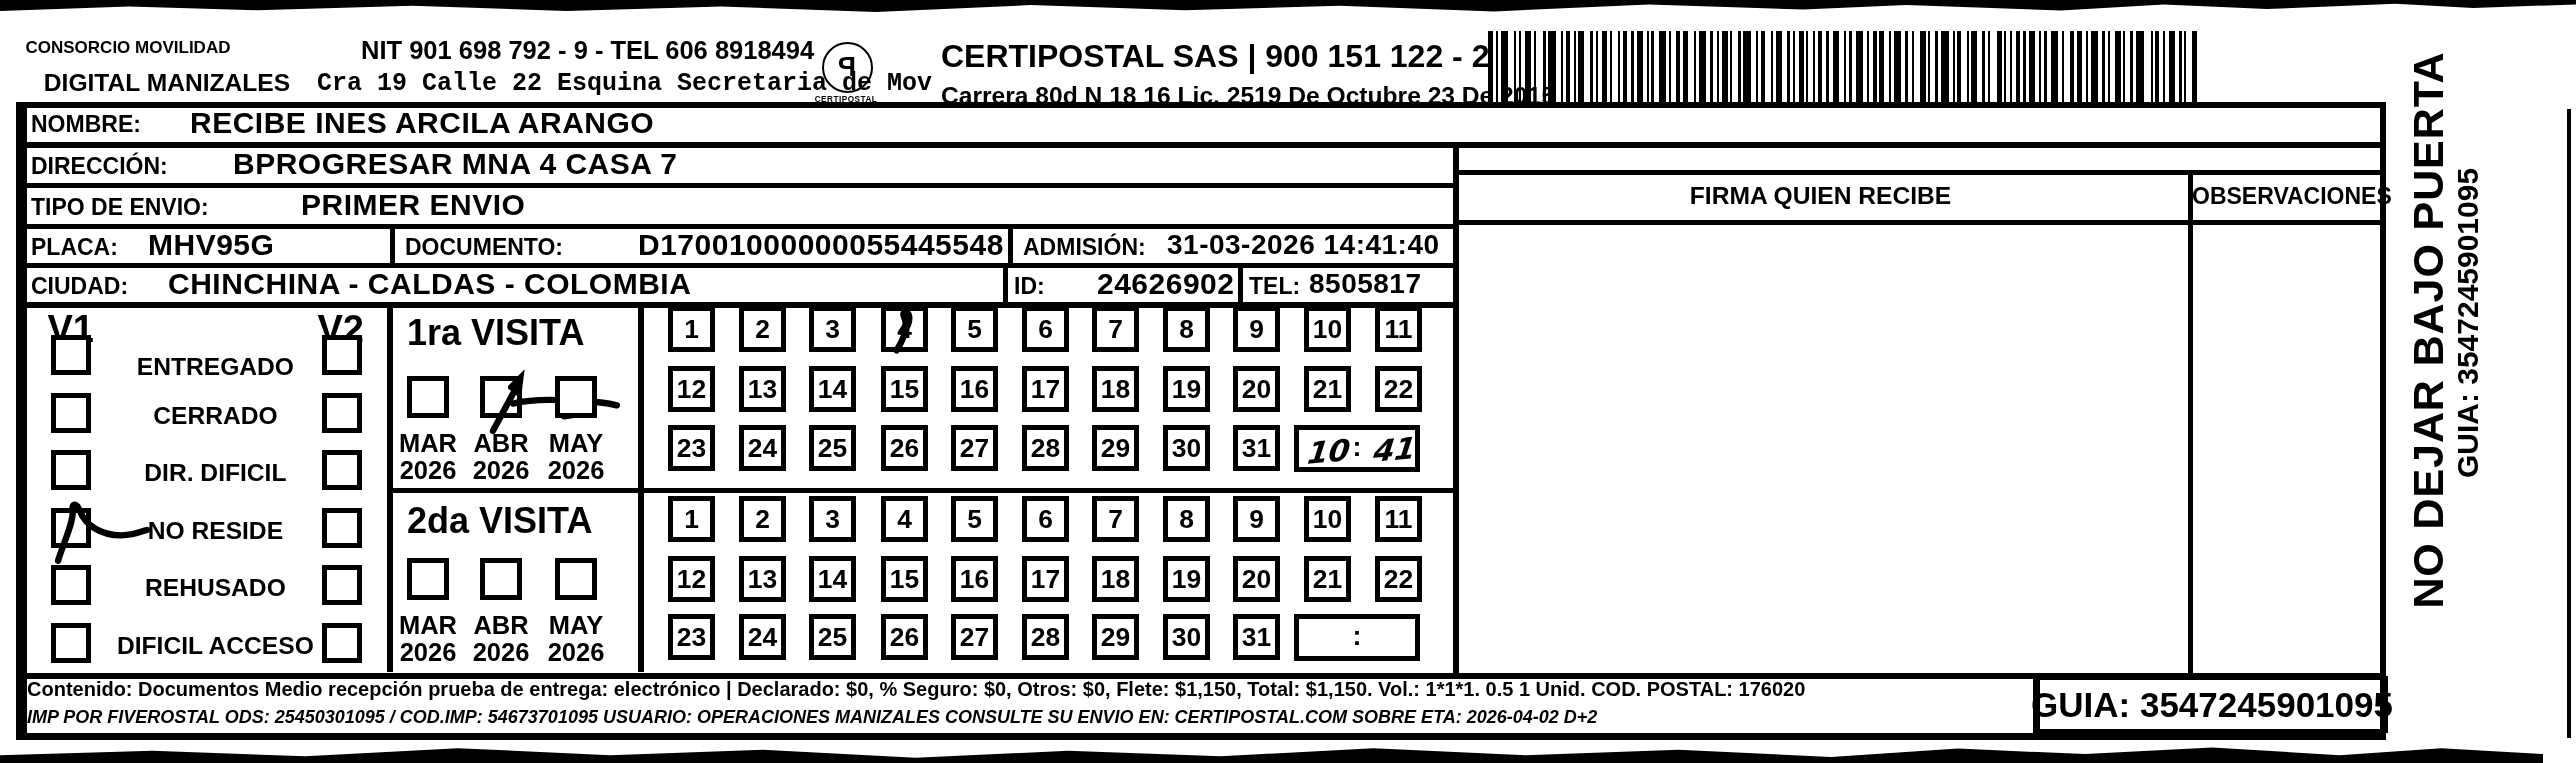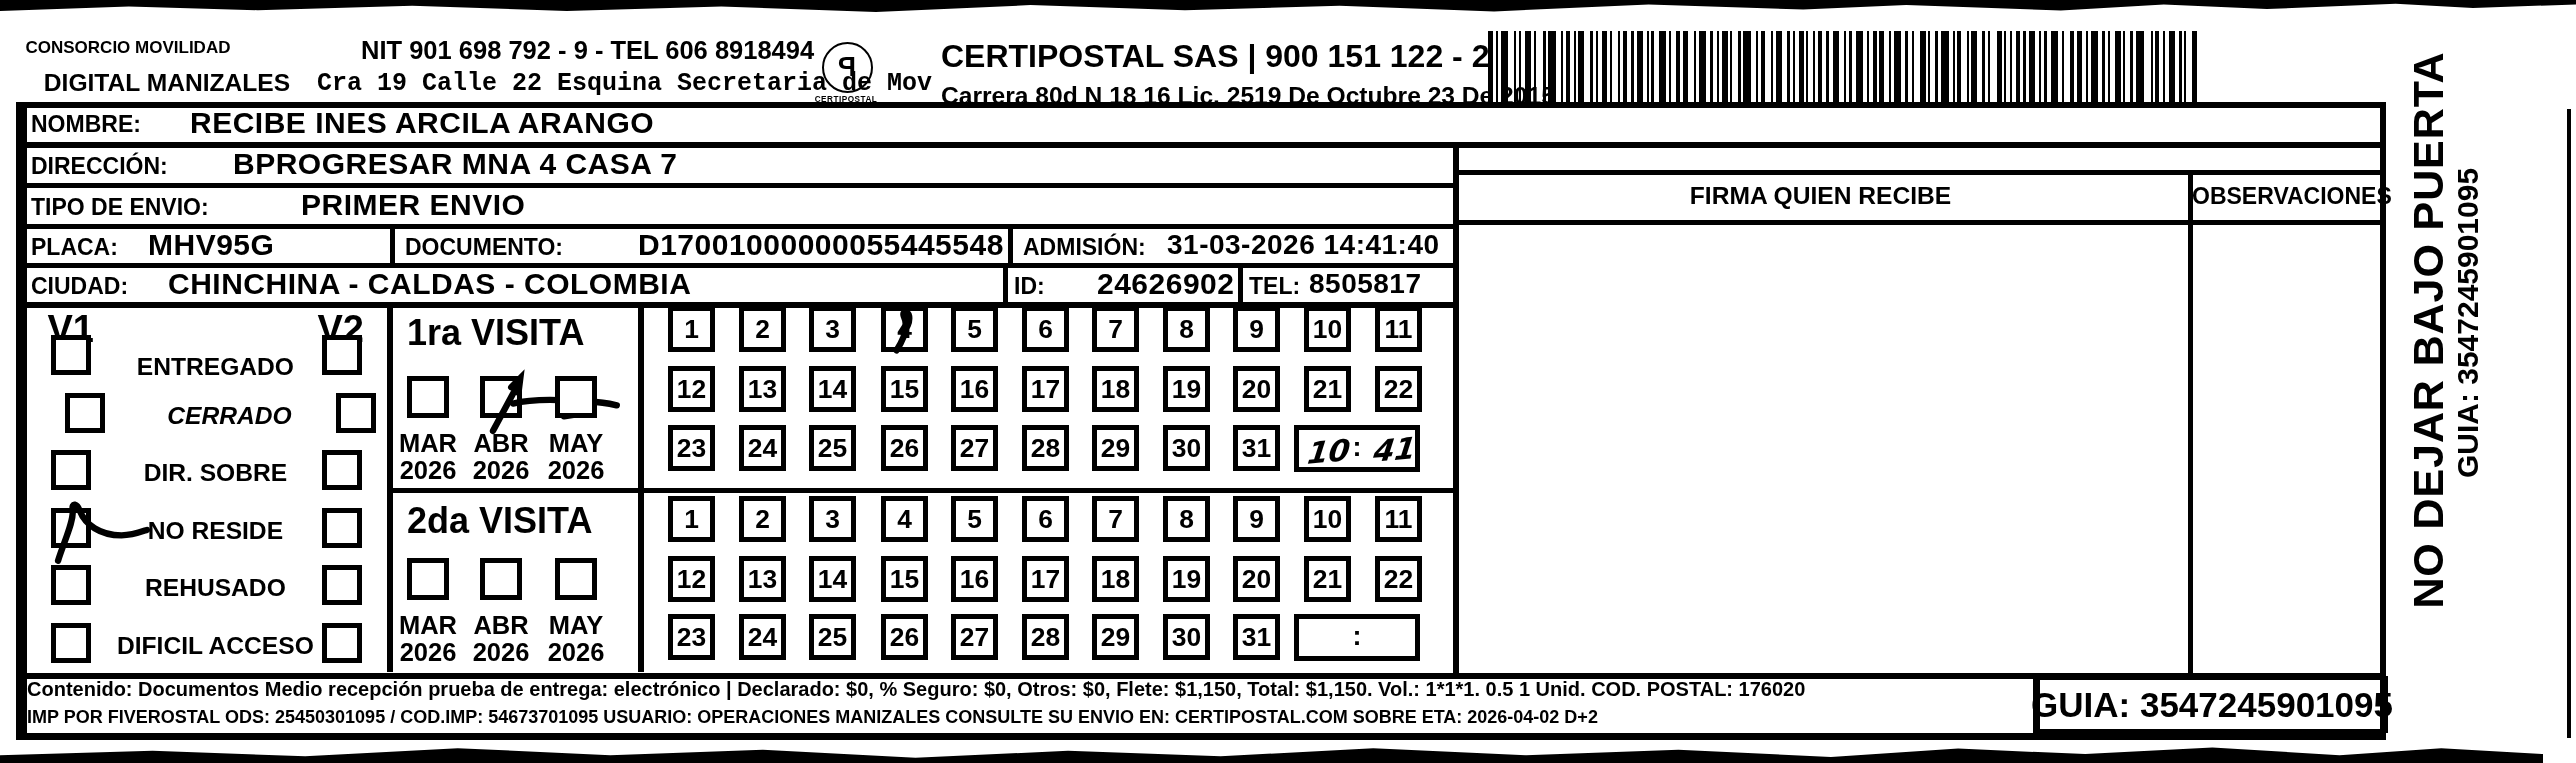--- a/index.html
+++ b/index.html
@@ -203,28 +203,28 @@
 
   <div class="abs" id="status-panel" style="left:16.4px;top:308px;width:371px;height:365px;">
     <div class="vh" style="left:31px;top:0px;">V1</div>
     <div class="vh" style="left:301px;top:0px;">V2</div>
     <div id="status-rows">
         <div class="abs" style="left: 0px; top: 25.5px; width: 371px; height: 47px;">
           <div class="cb" style="left: 35px; top: 1.8px;"></div>
           <div class="statlab" style="left: 199px; top: 11px; margin-top: 8px;">ENTREGADO</div>
           <div class="cb" style="left: 306px; top: 1.8px;"></div>
         </div>
-        <div class="abs" style="left: 14px; top: 83px; width: 322px; height: 47px; font-style: italic;">
+        <div class="abs" style="left: 0px; top: 83px; width: 322px; height: 47px;">
           <div class="cb" style="left: 35px; top: 1.8px;"></div>
           <div class="statlab" style="left: 199px; top: 11px;">CERRADO</div>
           <div class="cb" style="left: 306px; top: 1.8px;"></div>
         </div>
         <div class="abs" style="left: 0px; top: 140px; width: 371px; height: 47px;">
           <div class="cb" style="left: 35px; top: 1.8px;"></div>
-          <div class="statlab" style="left: 199px; top: 11px;">DIR. SOBRE</div>
+          <div class="statlab" style="left: 199px; top: 11px;">DIR. DIFICIL</div>
           <div class="cb" style="left: 306px; top: 1.8px;"></div>
         </div>
         <div class="abs" style="left: 0px; top: 198px; width: 371px; height: 47px;">
           <div class="cb" style="left: 35px; top: 1.8px;"></div>
           <div class="statlab" style="left: 199px; top: 11px;">NO RESIDE</div>
           <div class="cb" style="left: 306px; top: 1.8px;"></div>
           <svg viewBox="0 0 150 86" width="137" height="78" class="mark" style="left: 18px; top: -16.4px;">
             <path d="M26,78 C32,58 44,34 42,22 C41,13 47,15 50,23 C56,38 72,50 96,50 C108,50 118,46 124,44" fill="none" stroke="#000" stroke-width="7" stroke-linecap="round"></path>
           </svg>
         </div>
@@ -472,21 +472,21 @@
         <span class="colon">:</span>
       </div>
     </div>
 
   <div class="abs" style="left:1453px;top:182px;width:735px;text-align:center;font-weight:bold;font-size:24.6px;">FIRMA QUIEN RECIBE</div>
   <div class="abs" style="left:2192px;top:183px;width:194px;text-align:center;font-weight:bold;font-size:23px;">OBSERVACIONES</div>
   <div class="abs" style="left:1458px;top:224px;width:729px;height:448px;"></div>
   <div class="abs" style="left:2192px;top:224px;width:188px;height:448px;"></div>
 
   <div class="abs" style="left:27px;top:678px;font-weight:bold;font-size:20px;white-space:nowrap;">Contenido: Documentos Medio recepción prueba de entrega: electrónico | Declarado: $0, % Seguro: $0, Otros: $0, Flete: $1,150, Total: $1,150. Vol.: 1*1*1. 0.5 1 Unid. COD. POSTAL: 176020</div>
-  <div class="abs" style="left:27px;top:707px;font-weight:bold;font-size:18px;white-space:nowrap;">IMP POR FIVEROSTAL ODS: 25450301095 / COD.IMP: 54673701095 USUARIO: OPERACIONES MANIZALES CONSULTE SU ENVIO EN: CERTIPOSTAL.COM SOBRE ETA: 2026-04-02 D+2</div>
+  <div class="abs" style="left:27px;top:707px;font-weight:bold;font-size:18px;white-space:nowrap;font-style:italic;">IMP POR FIVEROSTAL ODS: 25450301095 / COD.IMP: 54673701095 USUARIO: OPERACIONES MANIZALES CONSULTE SU ENVIO EN: CERTIPOSTAL.COM SOBRE ETA: 2026-04-02 D+2</div>
   <div class="abs" style="left:2036px;top:676px;width:352px;height:57px;border:4.6px solid #000;box-sizing:border-box;">
     <div style="width:100%;height:100%;display:flex;align-items:center;justify-content:center;font-size:35px;font-weight:bold;white-space:nowrap;">GUIA: 3547245901095</div>
   </div>
 
   <div class="rot" style="left:2428px;top:330px;font-size:43px;letter-spacing:0.9px;">NO DEJAR BAJO PUERTA</div>
   <div class="rot" style="left:2468px;top:323px;font-size:30px;">GUIA: 3547245901095</div>
 
 </div>
 
 

